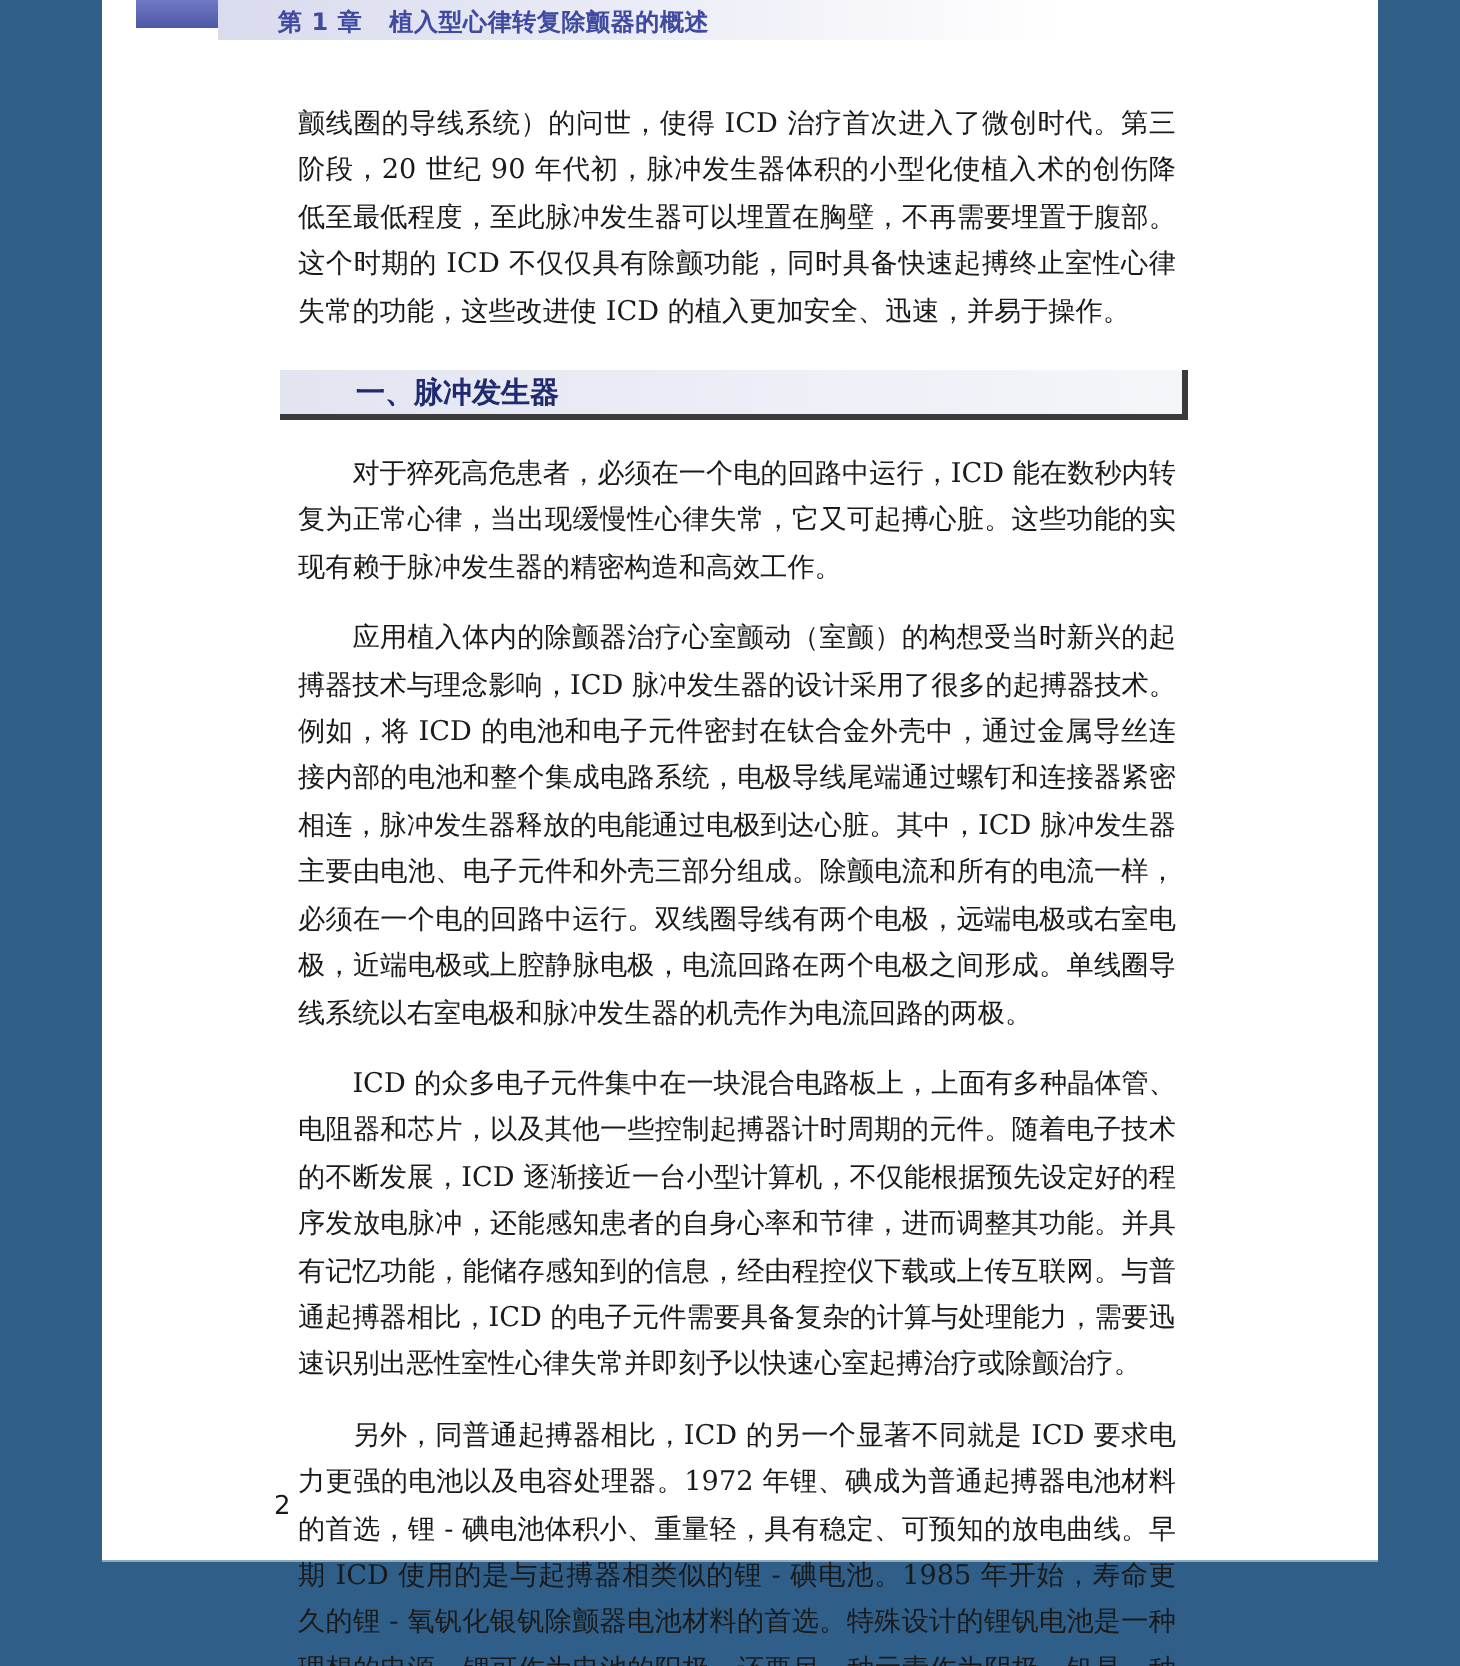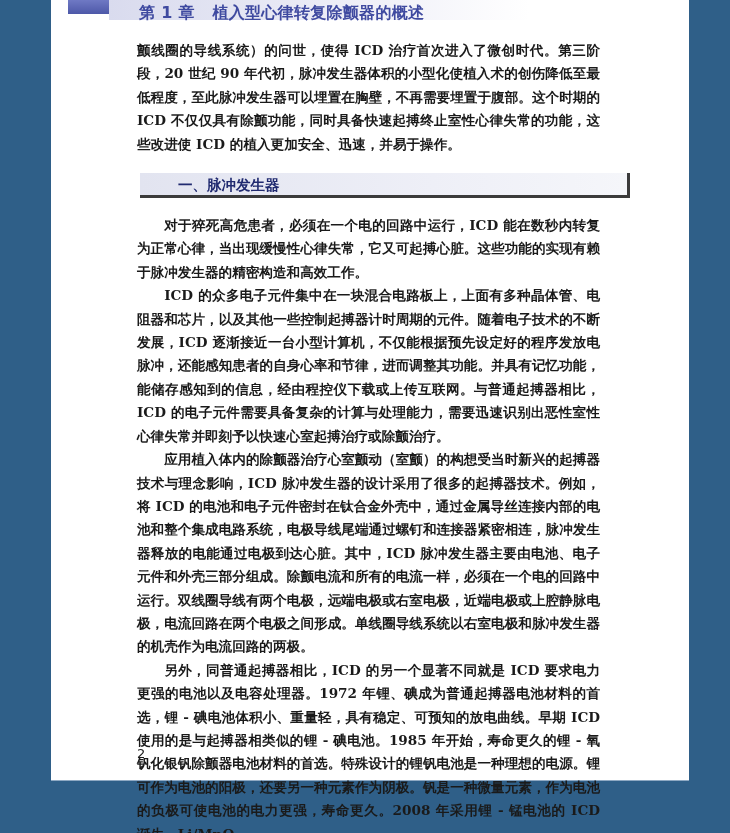--- a/index.html
+++ b/index.html
@@ -26,46 +26,45 @@
   .chapter-strip {
     position: absolute;
     left: 58px; top: 0;
     width: 420px; height: 20px;
     background: linear-gradient(90deg, #d9dbee 0%, #e9eaf5 45%, #ffffff 100%);
   }
   .chapter-title {
     position: absolute;
     left: 88px; top: 3px;
     font-family: "DejaVu Sans", "Liberation Sans", sans-serif;
-    font-size: 16px;
+    font-size: 12px;
     color: #3f4aa0;
     font-weight: bold;
     letter-spacing: 0.3px;
     white-space: pre;
   }
   .body-text {
     position: absolute;
     left: 86px; top: 39px;
     width: 463px;
     font-size: 13.6px;
     line-height: 23.4px;
     color: #1a1a1a;
     text-align: justify;
   }
-  .body-text p { margin: 0; text-indent: 2em; font-weight: bold; }
+  .body-text p { margin: 12px; text-indent: 2em; }
   .body-text p.cont { text-indent: 0; }
   .section-box {
     margin: 17px 0 16px 3px;
     width: 451px;
     height: 22px;
     background: linear-gradient(90deg, #e2e4f0 0%, #eeeff7 60%, #f5f6fa 100%);
     border-right: 3px solid #3b3b3b;
     border-bottom: 3px solid #3b3b3b;
     position: relative;
-    padding-left: 36px;
   }
   .section-title {
     position: absolute;
     left: 38px; top: 1px;
     font-family: "DejaVu Sans", "Liberation Sans", sans-serif;
     font-size: 14.5px;
     color: #202a70;
     font-weight: bold;
     white-space: pre;
   }
@@ -86,19 +85,19 @@
   <div class="chapter-title">第 1 章   植入型心律转复除颤器的概述</div>
 
   <div class="body-text">
     <p class="cont">颤线圈的导线系统）的问世，使得 ICD 治疗首次进入了微创时代。第三阶段，20 世纪 90 年代初，脉冲发生器体积的小型化使植入术的创伤降低至最低程度，至此脉冲发生器可以埋置在胸壁，不再需要埋置于腹部。这个时期的 ICD 不仅仅具有除颤功能，同时具备快速起搏终止室性心律失常的功能，这些改进使 ICD 的植入更加安全、迅速，并易于操作。</p>
 
     <div class="section-box">
       <span class="section-title">一、脉冲发生器</span>
     </div>
 
     <p>对于猝死高危患者，必须在一个电的回路中运行，ICD 能在数秒内转复为正常心律，当出现缓慢性心律失常，它又可起搏心脏。这些功能的实现有赖于脉冲发生器的精密构造和高效工作。</p>
+    <p>应用植入体内的除颤器治疗心室颤动（室颤）的构想受当时新兴的起搏器技术与理念影响，ICD 脉冲发生器的设计采用了很多的起搏器技术。例如，将 ICD 的电池和电子元件密封在钛合金外壳中，通过金属导丝连接内部的电池和整个集成电路系统，电极导线尾端通过螺钉和连接器紧密相连，脉冲发生器释放的电能通过电极到达心脏。其中，ICD 脉冲发生器主要由电池、电子元件和外壳三部分组成。除颤电流和所有的电流一样，必须在一个电的回路中运行。双线圈导线有两个电极，远端电极或右室电极，近端电极或上腔静脉电极，电流回路在两个电极之间形成。单线圈导线系统以右室电极和脉冲发生器的机壳作为电流回路的两极。</p>
     <p>ICD 的众多电子元件集中在一块混合电路板上，上面有多种晶体管、电阻器和芯片，以及其他一些控制起搏器计时周期的元件。随着电子技术的不断发展，ICD 逐渐接近一台小型计算机，不仅能根据预先设定好的程序发放电脉冲，还能感知患者的自身心率和节律，进而调整其功能。并具有记忆功能，能储存感知到的信息，经由程控仪下载或上传互联网。与普通起搏器相比，ICD 的电子元件需要具备复杂的计算与处理能力，需要迅速识别出恶性室性心律失常并即刻予以快速心室起搏治疗或除颤治疗。</p>
-    <p>应用植入体内的除颤器治疗心室颤动（室颤）的构想受当时新兴的起搏器技术与理念影响，ICD 脉冲发生器的设计采用了很多的起搏器技术。例如，将 ICD 的电池和电子元件密封在钛合金外壳中，通过金属导丝连接内部的电池和整个集成电路系统，电极导线尾端通过螺钉和连接器紧密相连，脉冲发生器释放的电能通过电极到达心脏。其中，ICD 脉冲发生器主要由电池、电子元件和外壳三部分组成。除颤电流和所有的电流一样，必须在一个电的回路中运行。双线圈导线有两个电极，远端电极或右室电极，近端电极或上腔静脉电极，电流回路在两个电极之间形成。单线圈导线系统以右室电极和脉冲发生器的机壳作为电流回路的两极。</p>
     <p><span>另外，同普通起搏器相比，ICD 的另一个显著不同就是 ICD 要求电力更强的电池以及电容处理器。1972 年锂、碘成为普通起搏器电池材料的首选，锂 - 碘电池体积小、重量轻，具有稳定、可预知的放电曲线。早期 ICD 使用的是与起搏器相类似的锂 - 碘电池。1985 年开始，寿命更久的锂 - 氧钒化银钒除颤器电池材料的首选。特殊设计的锂钒电池是一种理想的电源。锂可作为电池的阳极，还要另一种元素作为阴极。钒是一种微量元素，作为电池的负极可使电池的电力更强，寿命更久。2008 年采用锂 - 锰电池的 ICD 诞生。Li/MnO</span></p>
   </div>
 
   <div class="page-number">2</div>
 </div>
 
 </body></html>

